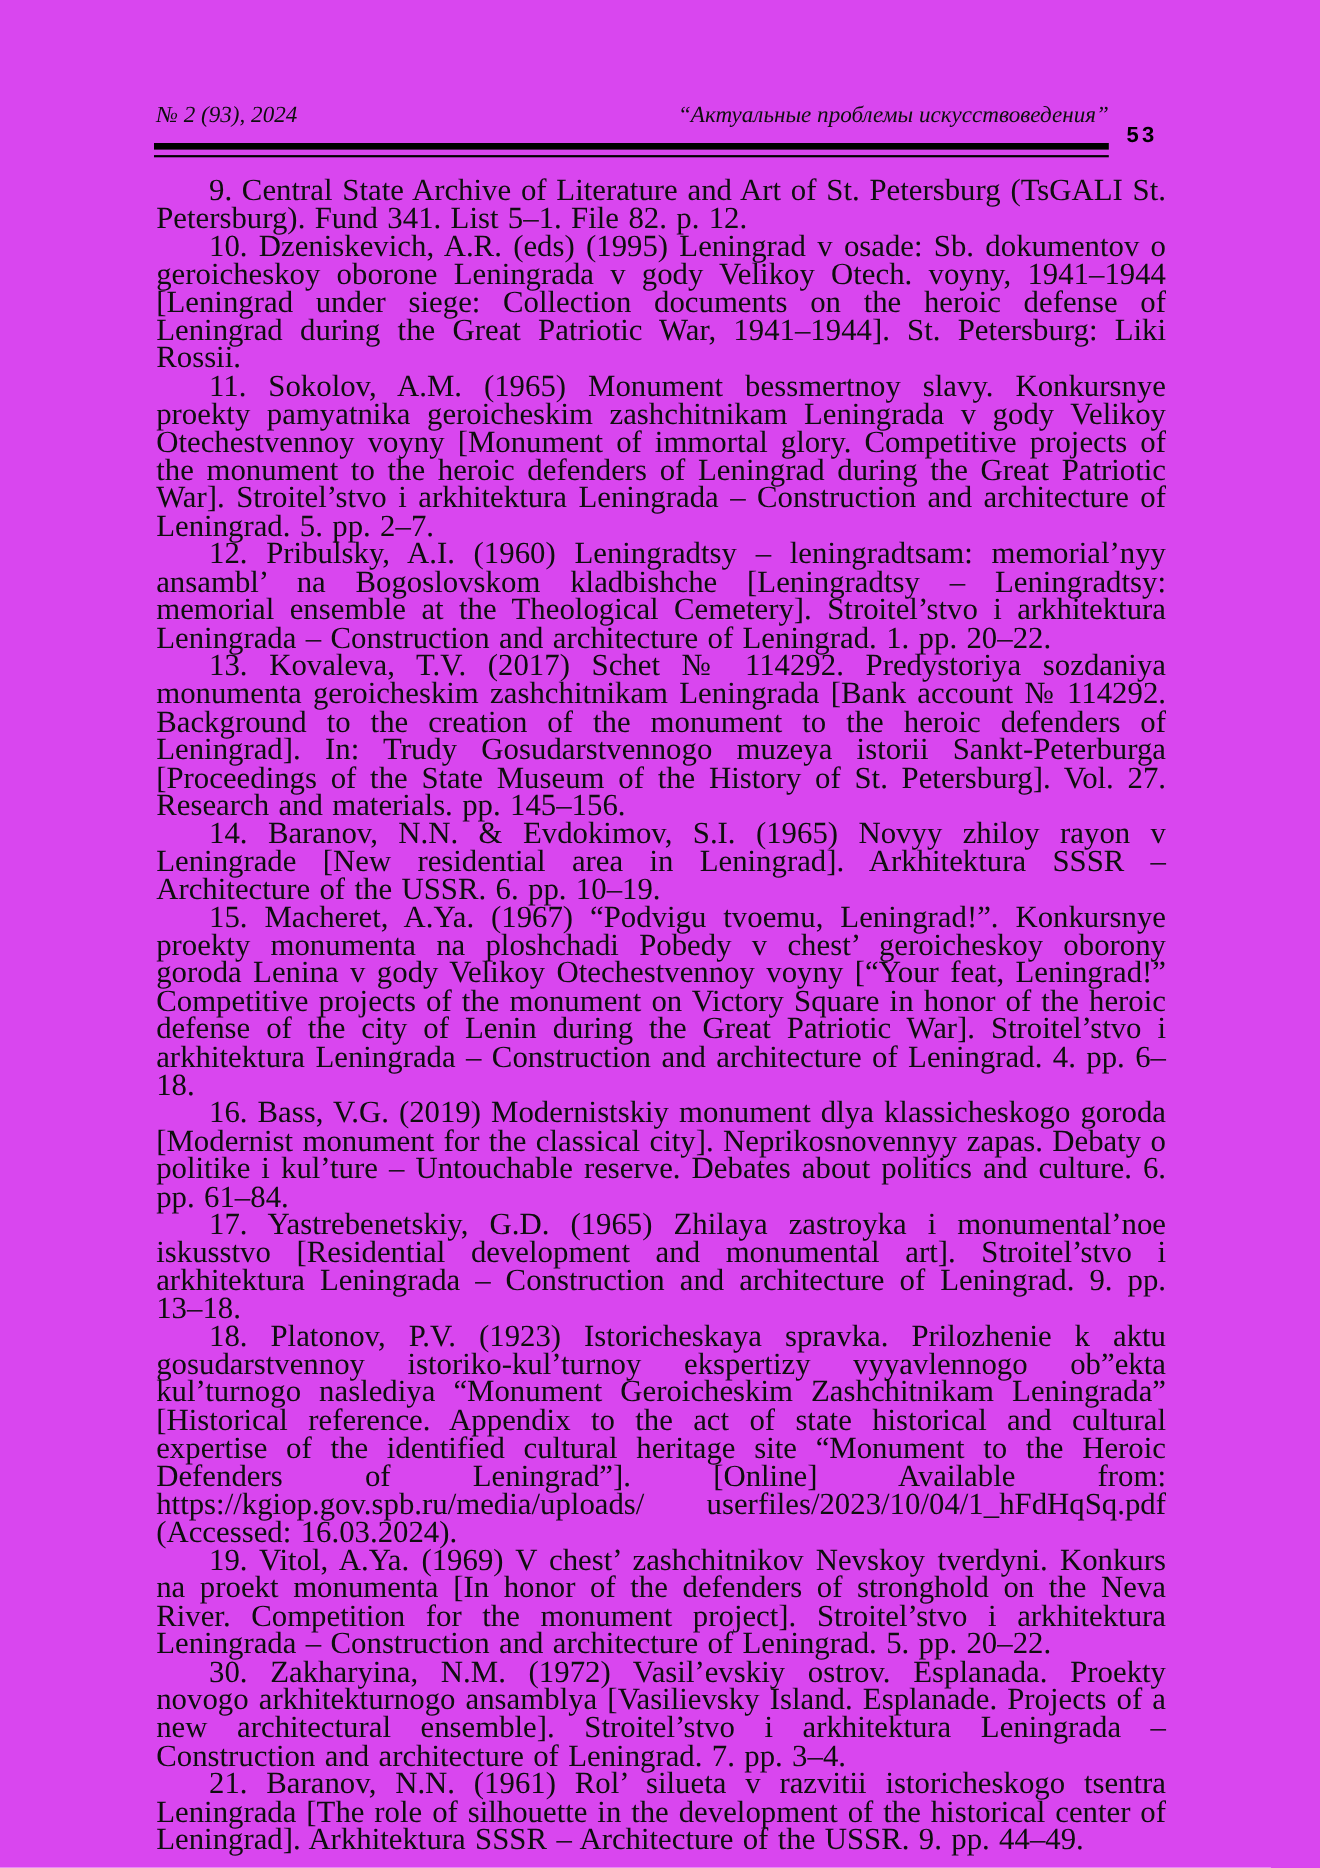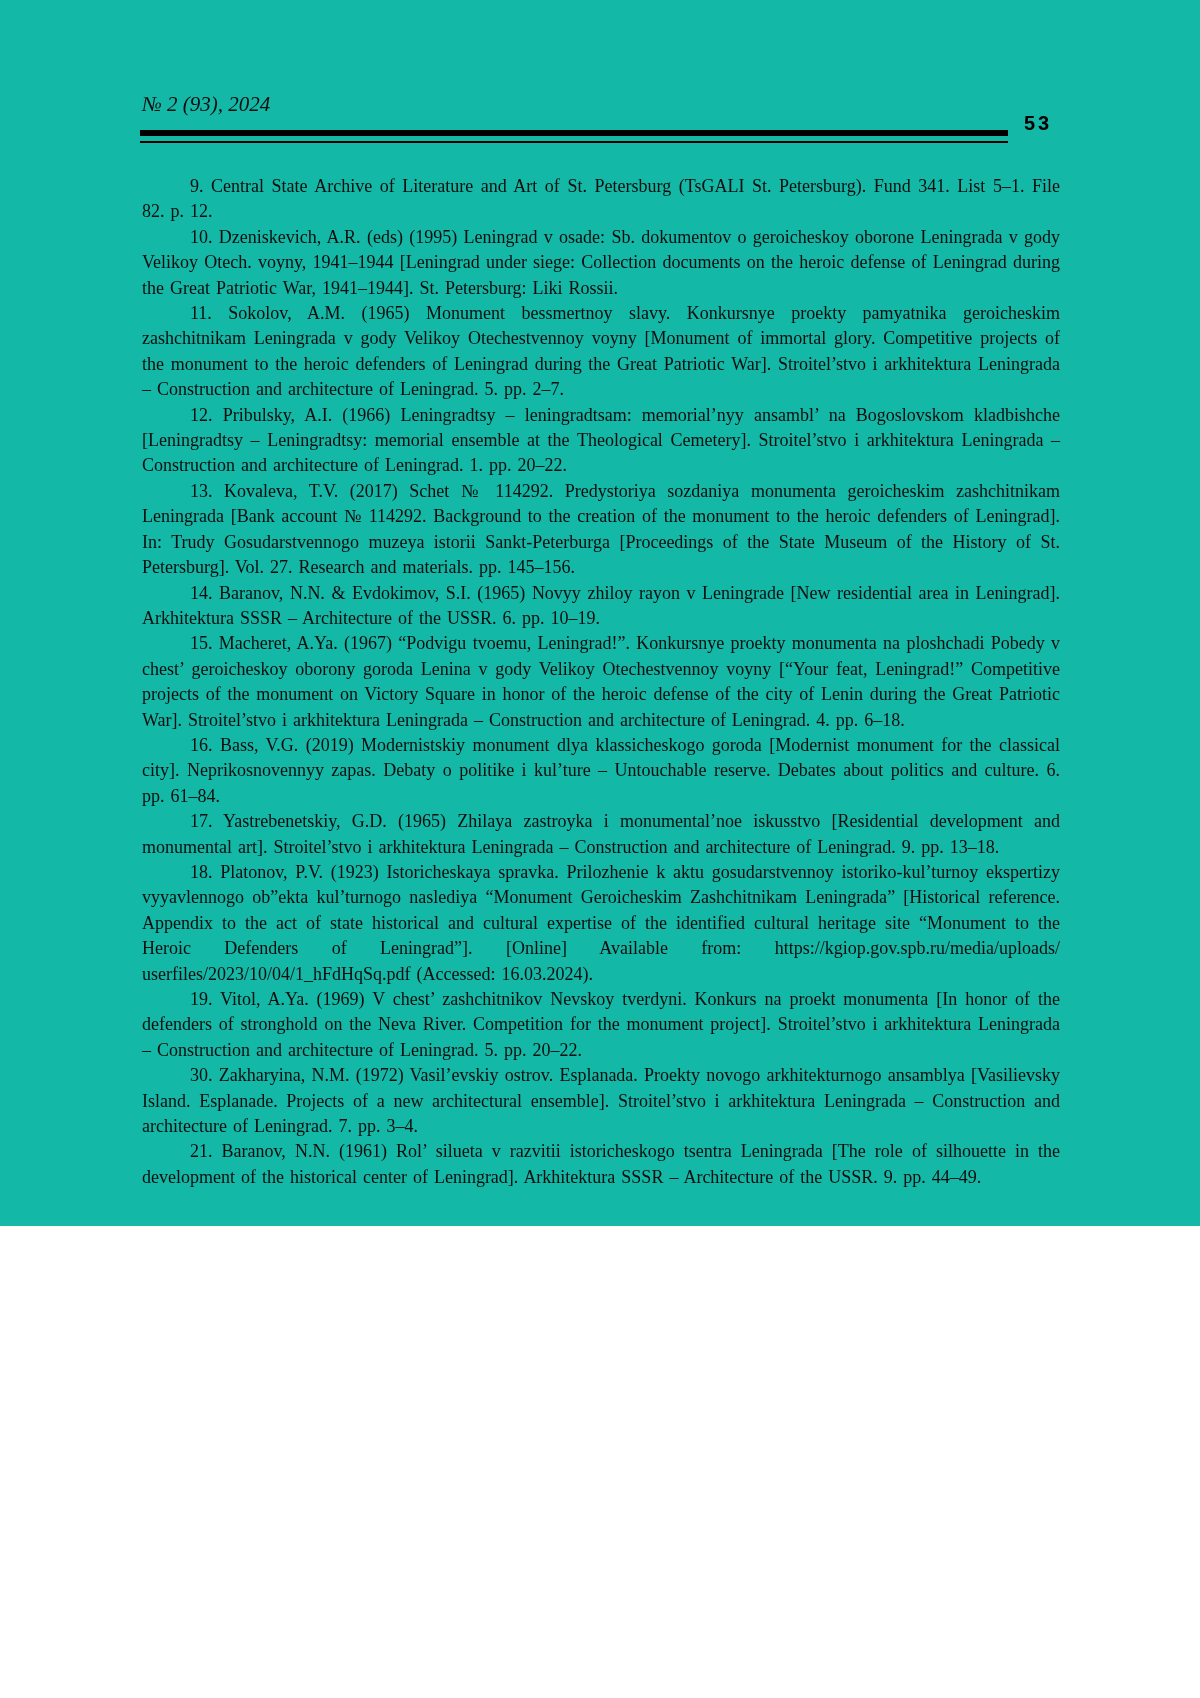--- a/index.html
+++ b/index.html
@@ -1,20 +1,20 @@
 <!DOCTYPE html>
 <html><head>
 <meta charset="utf-8">
 <style>
   html, body { margin: 0; padding: 0; background: #ffffff; }
   .page {
     position: relative;
     width: 1200px;
-    height: 1226px;
-    background: #14b8a6;
+    height: 1698px;
+    background: #d946ef;
     color: #0e0e0e;
     font-family: "Liberation Serif", "DejaVu Serif", serif;
     overflow: hidden;
   }
   .header-row {
     position: absolute;
     left: 142px;
     top: 92px;
     width: 866px;
     display: flex;
@@ -46,53 +46,54 @@
     top: 112px;
     font-family: "Liberation Sans", "DejaVu Sans", sans-serif;
     font-weight: 700;
     font-size: 20px;
     letter-spacing: 3px;
     color: #000;
   }
   .refs {
     position: absolute;
     left: 142px;
-    top: 174px;
+    top: 161px;
     width: 918px;
-    font-size: 18px;
+    font-size: 28px;
     line-height: 25.4px;
     text-align: justify;
     text-justify: inter-word;
   }
   .refs p {
     margin: 0;
     text-indent: 48px;
     word-spacing: 1.5px;
   }
   .it { }
 </style>
 </head>
 <body>
 
 <div class="page">
 
   <div class="header-row">
     <span>№ 2 (93), 2024</span>
+    <span>“Актуальные проблемы искусствоведения”</span>
   </div>
 
   <div class="rule-thick"></div>
   <div class="rule-thin"></div>
 
   <div class="page-num">53</div>
 
   <div class="refs">
       <p><span>9. Central State Archive of Literature and Art of St. Petersburg (TsGALI St. Petersburg). Fund 341. List 5–1. File 82. p. 12.</span></p>
       <p><span>10. Dzeniskevich, A.R. (eds) (1995) </span><span class="it">Leningrad v osade: Sb. dokumentov o geroicheskoy oborone Leningrada v gody Velikoy Otech. voyny, 1941–1944</span><span> [Leningrad under siege: Collection documents on the heroic defense of Leningrad during the Great Patriotic War, 1941–1944]. St. Petersburg: Liki Rossii.</span></p>
       <p><span>11. Sokolov, A.M. (1965) Monument bessmertnoy slavy. Konkursnye proekty pamyatnika geroicheskim zashchitnikam Leningrada v gody Velikoy Otechestvennoy voyny [Monument of immortal glory. Competitive projects of the monument to the heroic defenders of Leningrad during the Great Patriotic War]. </span><span class="it">Stroitel’stvo i arkhitektura Leningrada – Construction and architecture of Leningrad.</span><span> 5. pp. 2–7.</span></p>
-      <p><span>12. Pribulsky, A.I. (1966) Leningradtsy – leningradtsam: memorial’nyy ansambl’ na Bogoslovskom kladbishche [Leningradtsy – Leningradtsy: memorial ensemble at the Theological Cemetery]. </span><span class="it">Stroitel’stvo i arkhitektura Leningrada – Construction and architecture of Leningrad.</span><span> 1. pp. 20–22.</span></p>
+      <p><span>12. Pribulsky, A.I. (1960) Leningradtsy – leningradtsam: memorial’nyy ansambl’ na Bogoslovskom kladbishche [Leningradtsy – Leningradtsy: memorial ensemble at the Theological Cemetery]. </span><span class="it">Stroitel’stvo i arkhitektura Leningrada – Construction and architecture of Leningrad.</span><span> 1. pp. 20–22.</span></p>
       <p><span>13. Kovaleva, T.V. (2017) </span><span class="it">Schet № 114292.</span><span> Predystoriya sozdaniya monumenta geroicheskim zashchitnikam Leningrada [Bank account № 114292. Background to the creation of the monument to the heroic defenders of Leningrad]. In: </span><span class="it">Trudy Gosudarstvennogo muzeya istorii Sankt-Peterburga</span><span> [Proceedings of the State Museum of the History of St. Petersburg]. Vol. 27. Research and materials. pp. 145–156.</span></p>
       <p><span>14. Baranov, N.N. &amp; Evdokimov, S.I. (1965) </span><span class="it">Novyy zhiloy rayon v Leningrade</span><span> [New residential area in Leningrad]. </span><span class="it">Arkhitektura SSSR – Architecture of the USSR.</span><span> 6. pp. 10–19.</span></p>
       <p><span>15. Macheret, A.Ya. (1967) “Podvigu tvoemu, Leningrad!”. Konkursnye proekty monumenta na ploshchadi Pobedy v chest’ geroicheskoy oborony goroda Lenina v gody Velikoy Otechestvennoy voyny [“Your feat, Leningrad!” Competitive projects of the monument on Victory Square in honor of the heroic defense of the city of Lenin during the Great Patriotic War]. </span><span class="it">Stroitel’stvo i arkhitektura Leningrada – Construction and architecture of Leningrad.</span><span> 4. pp. 6–18.</span></p>
       <p><span>16. Bass, V.G. (2019) Modernistskiy monument dlya klassicheskogo goroda  [Modernist monument for the classical city]. </span><span class="it">Neprikosnovennyy zapas. Debaty o politike i kul’ture – Untouchable reserve. Debates about politics and culture.</span><span> 6. pp. 61–84.</span></p>
       <p><span>17. Yastrebenetskiy, G.D. (1965) Zhilaya zastroyka i monumental’noe iskusstvo [Residential development and monumental art]. </span><span class="it">Stroitel’stvo i arkhitektura Leningrada – Construction and architecture of Leningrad.</span><span> 9. pp. 13–18.</span></p>
       <p><span>18. Platonov, P.V. (1923) </span><span class="it">Istoricheskaya spravka. Prilozhenie k aktu gosudarstvennoy istoriko-kul’turnoy ekspertizy vyyavlennogo ob”ekta kul’turnogo naslediya “Monument Geroicheskim Zashchitnikam Leningrada</span><span>” [Historical reference. Appendix to the act of state historical and cultural expertise of the identified cultural heritage site “Monument to the Heroic Defenders of Leningrad”]. [Online] Available from: https://kgiop.gov.spb.ru/media/uploads/ userfiles/2023/10/04/1_hFdHqSq.pdf (Accessed: 16.03.2024).</span></p>
       <p><span>19. Vitol, A.Ya. (1969) V chest’ zashchitnikov Nevskoy tverdyni. Konkurs na proekt monumenta [In honor of the defenders of stronghold on the Neva River. Competition for the monument project]. </span><span class="it">Stroitel’stvo i arkhitektura Leningrada – Construction and architecture of Leningrad.</span><span> 5. pp. 20–22.</span></p>
       <p><span>30. Zakharyina, N.M. (1972) Vasil’evskiy ostrov. Esplanada. Proekty novogo arkhitekturnogo ansamblya [Vasilievsky Island. Esplanade. Projects of a new architectural ensemble]. </span><span class="it">Stroitel’stvo i arkhitektura Leningrada – Construction and architecture of Leningrad.</span><span> 7. pp. 3–4.</span></p>
       <p><span>21. Baranov, N.N. (1961) Rol’ silueta v razvitii istoricheskogo tsentra Leningrada [The role of silhouette in the development of the historical center of Leningrad]. </span><span class="it">Arkhitektura SSSR – Architecture of the USSR.</span><span> 9. pp. 44–49.</span></p>
     </div>

